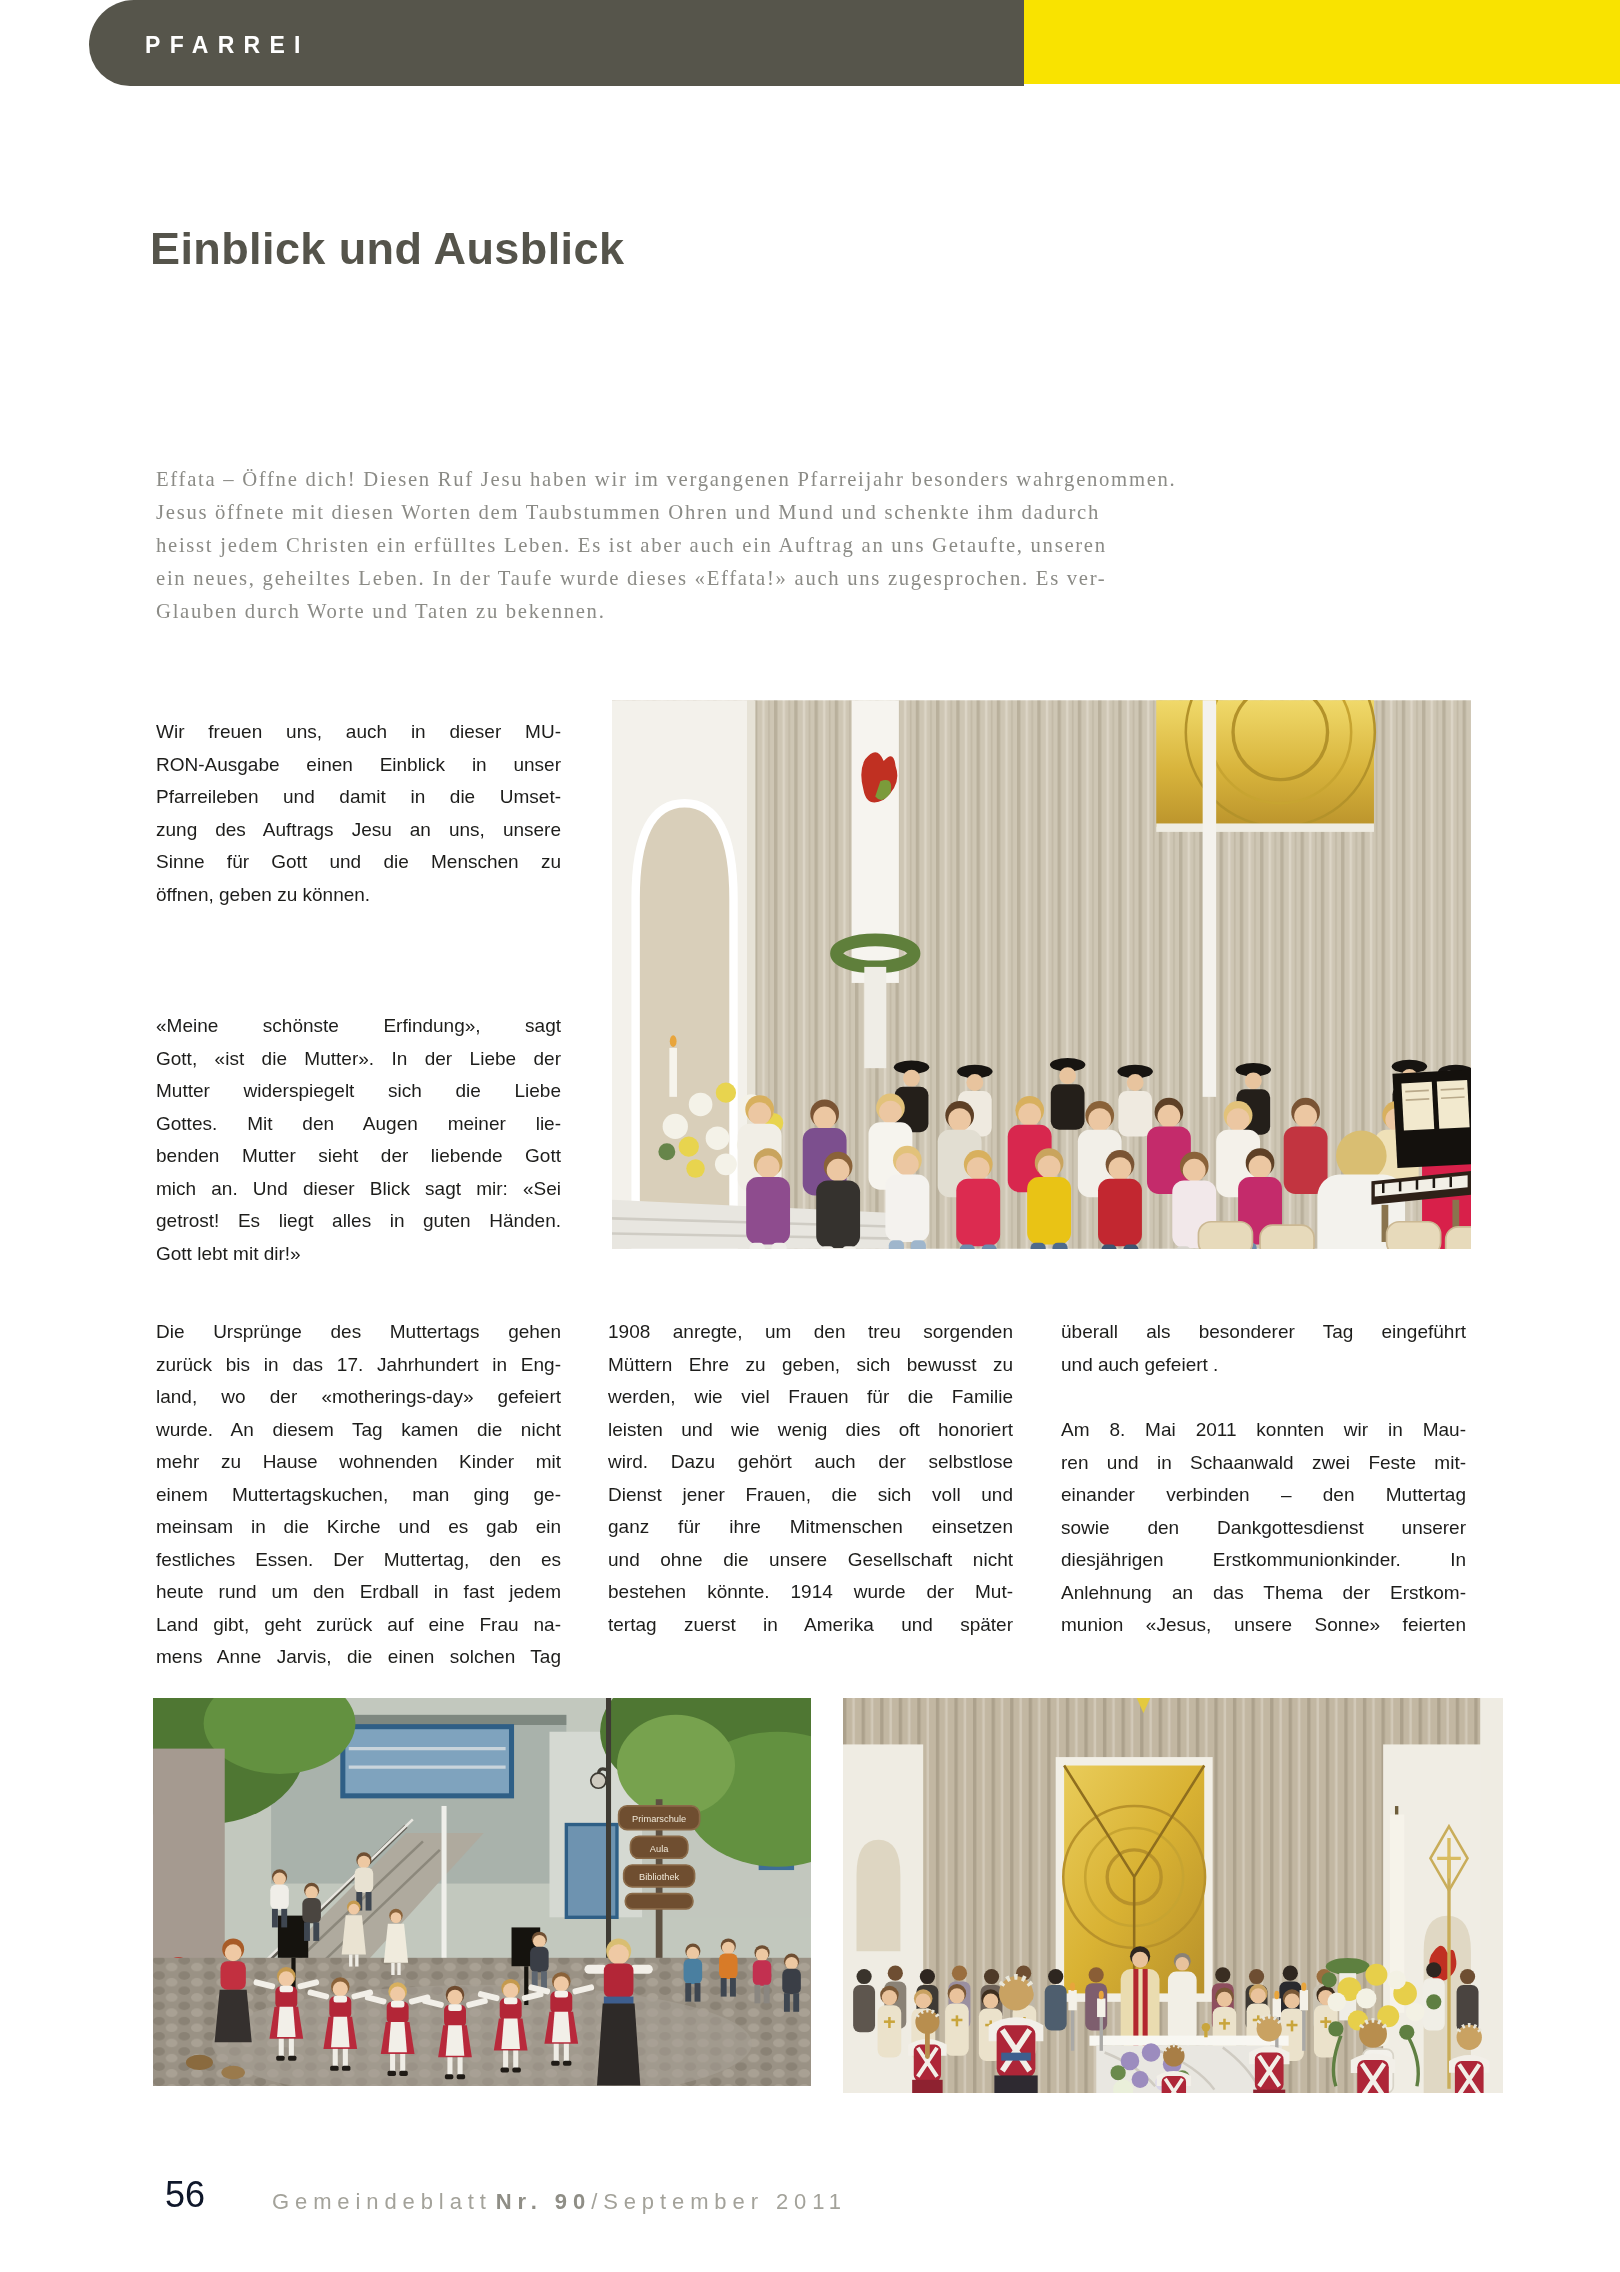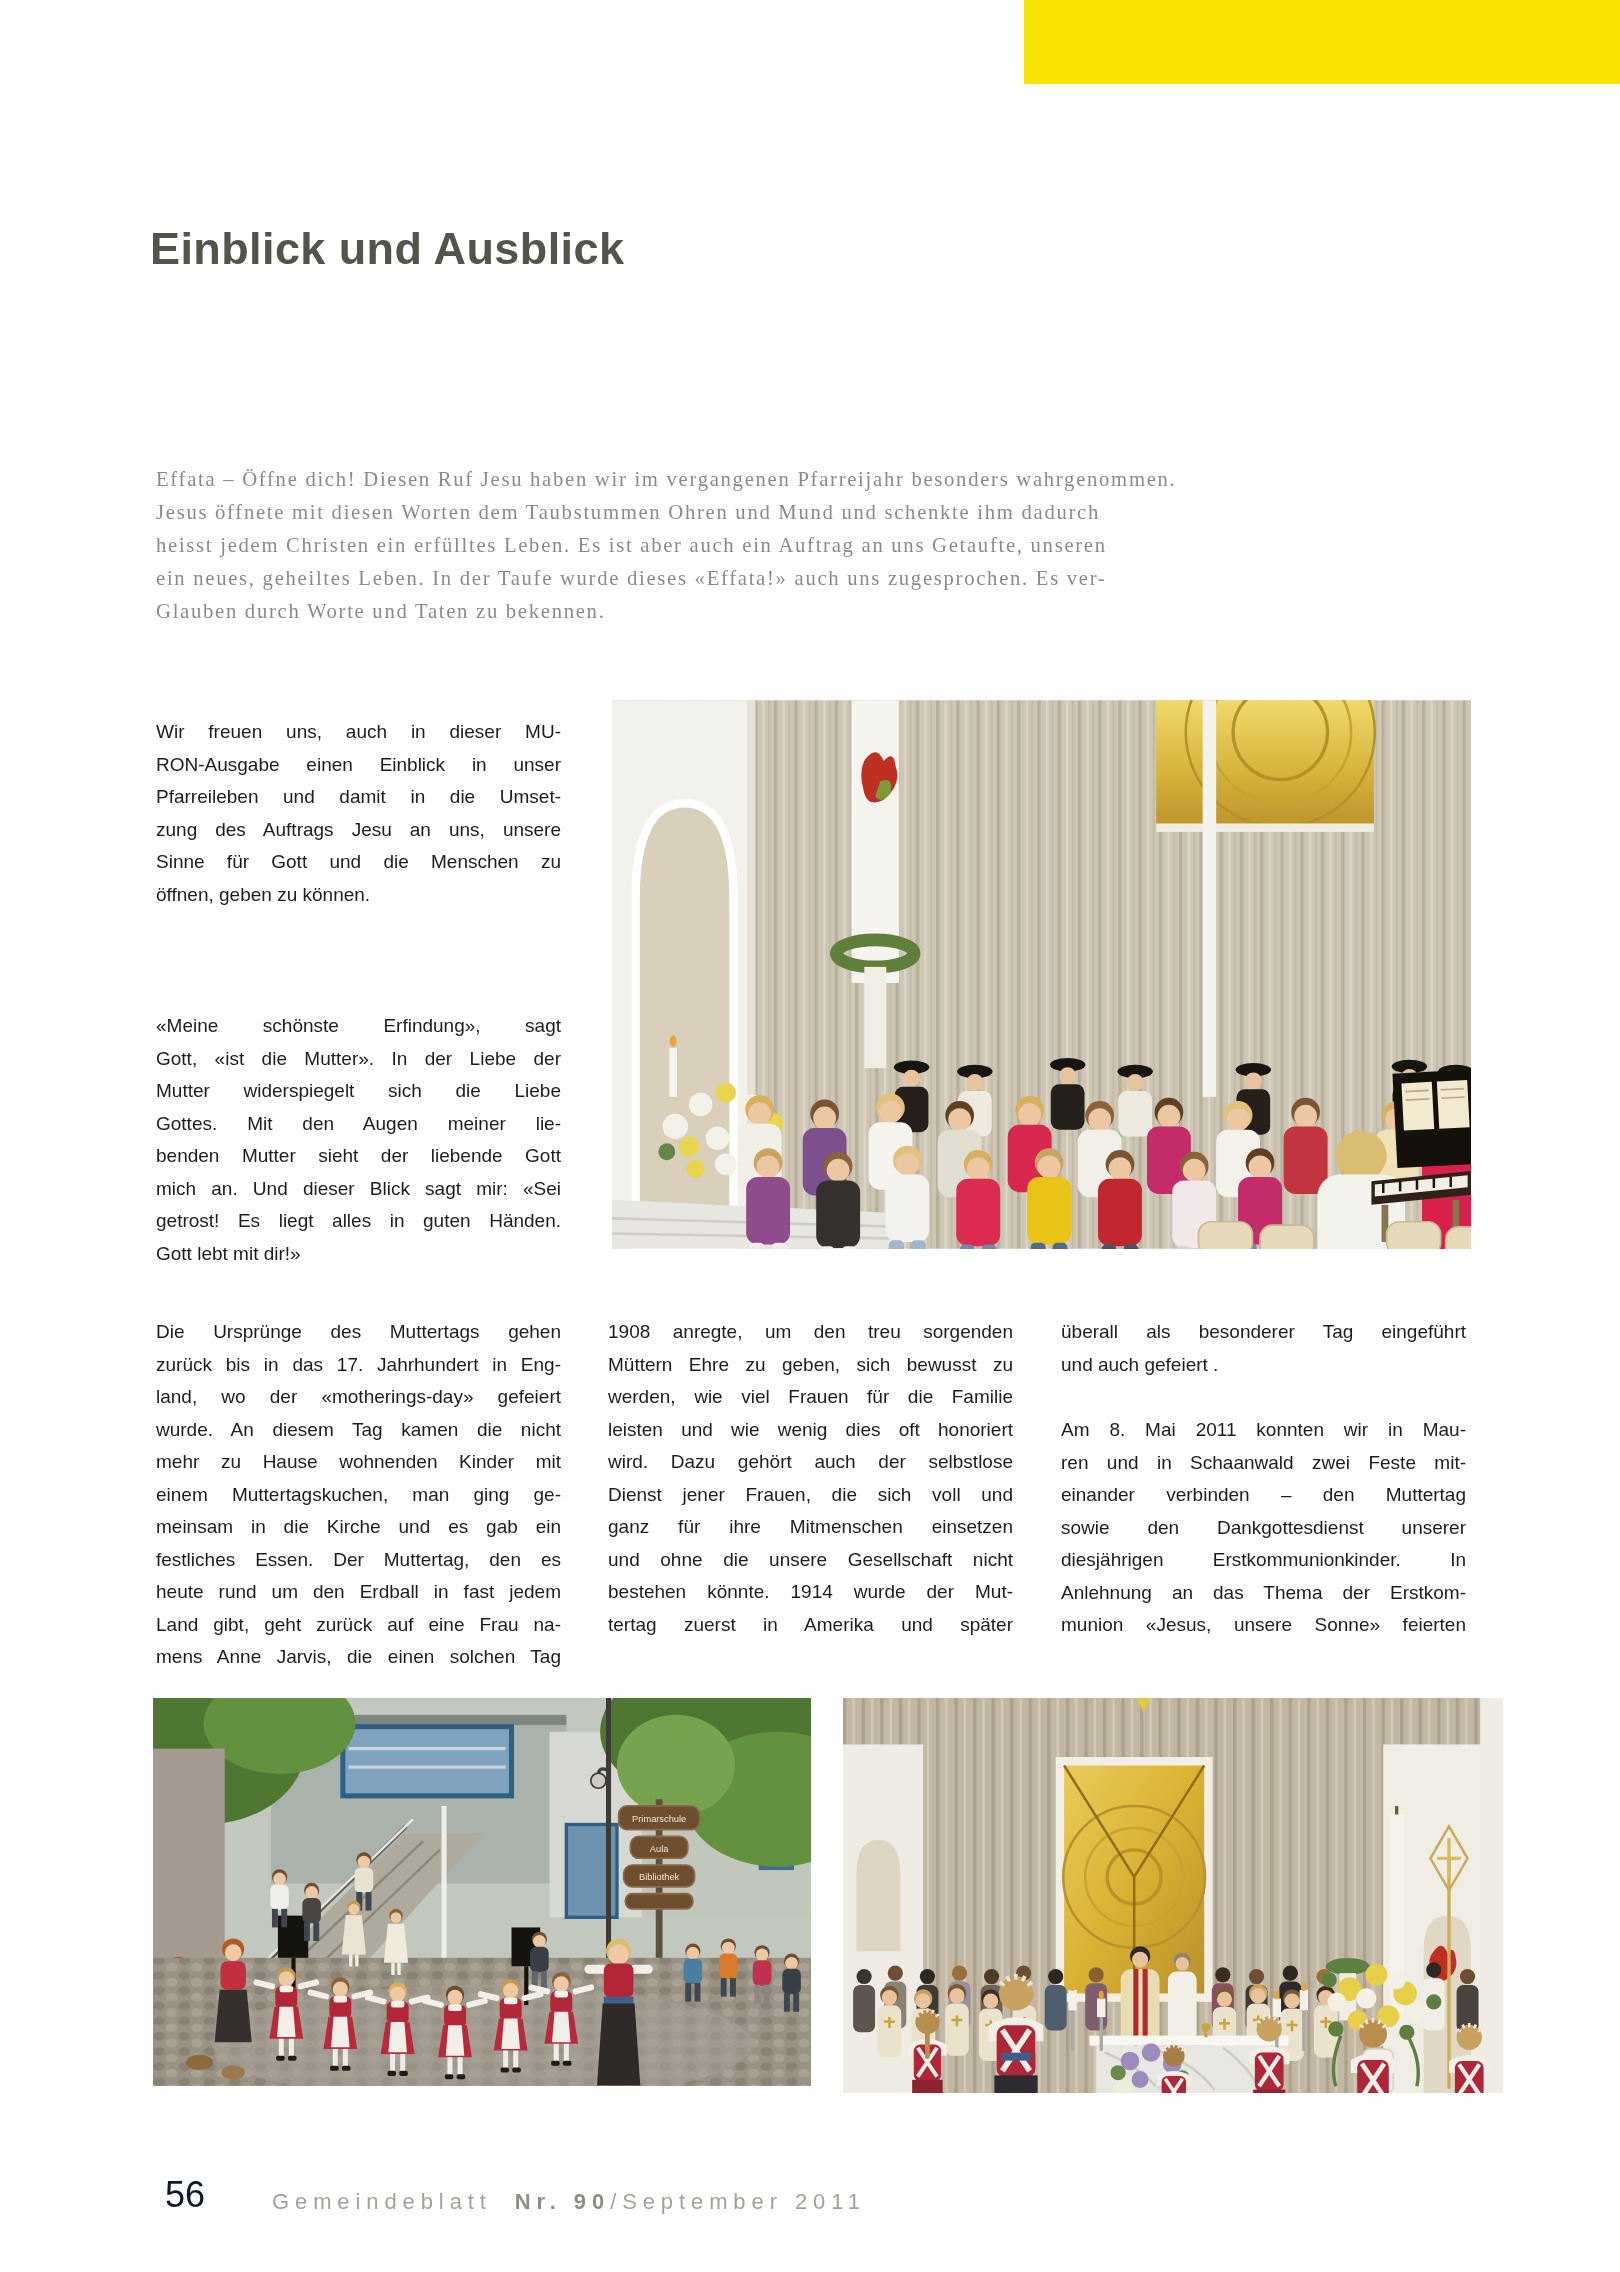--- a/index.html
+++ b/index.html
@@ -36,27 +36,30 @@
   .bold .ln{font-weight:700;}
 
   
   .photo{position:absolute;display:block;}
 
   
   .pagenum{position:absolute;left:165px;top:2174px;font-size:36px;
         color:#0f172a;}
   .pubinfo{position:absolute;left:272px;top:2189px;font-size:22px;
         letter-spacing:5.9px;color:var(--footer-text,#A3A29A);white-space:nowrap;}
-  .pubinfo .f-bold{font-weight:700;color:#8F8E86;margin-left:23px;}
+  .pubinfo .f-bold{font-weight:700;color:#8F8E86;margin-left:4px;}
 </style>
 </head>
 <body>
 
 <div id="page">
 
+  <div class="hbar">
+    <span class="hbar-label">PFARREI</span>
+  </div>
   <div class="yellow"></div>
 
   <div class="title1">Einblick und Ausblick</div>
 
   <div class="lead plain">
       <div class="ln">Effata – Öffne dich! Diesen Ruf Jesu haben wir im vergangenen Pfarreijahr besonders wahrgenommen.</div>
       <div class="ln">Jesus öffnete mit diesen Worten dem Taubstummen Ohren und Mund und schenkte ihm dadurch</div>
       <div class="ln">heisst jedem Christen ein erfülltes Leben. Es ist aber auch ein Auftrag an uns Getaufte, unseren</div>
       <div class="ln">ein neues, geheiltes Leben. In der Taufe wurde dieses «Effata!» auch uns zugesprochen. Es ver-</div>
       <div class="ln">Glauben durch Worte und Taten zu bekennen.</div>

